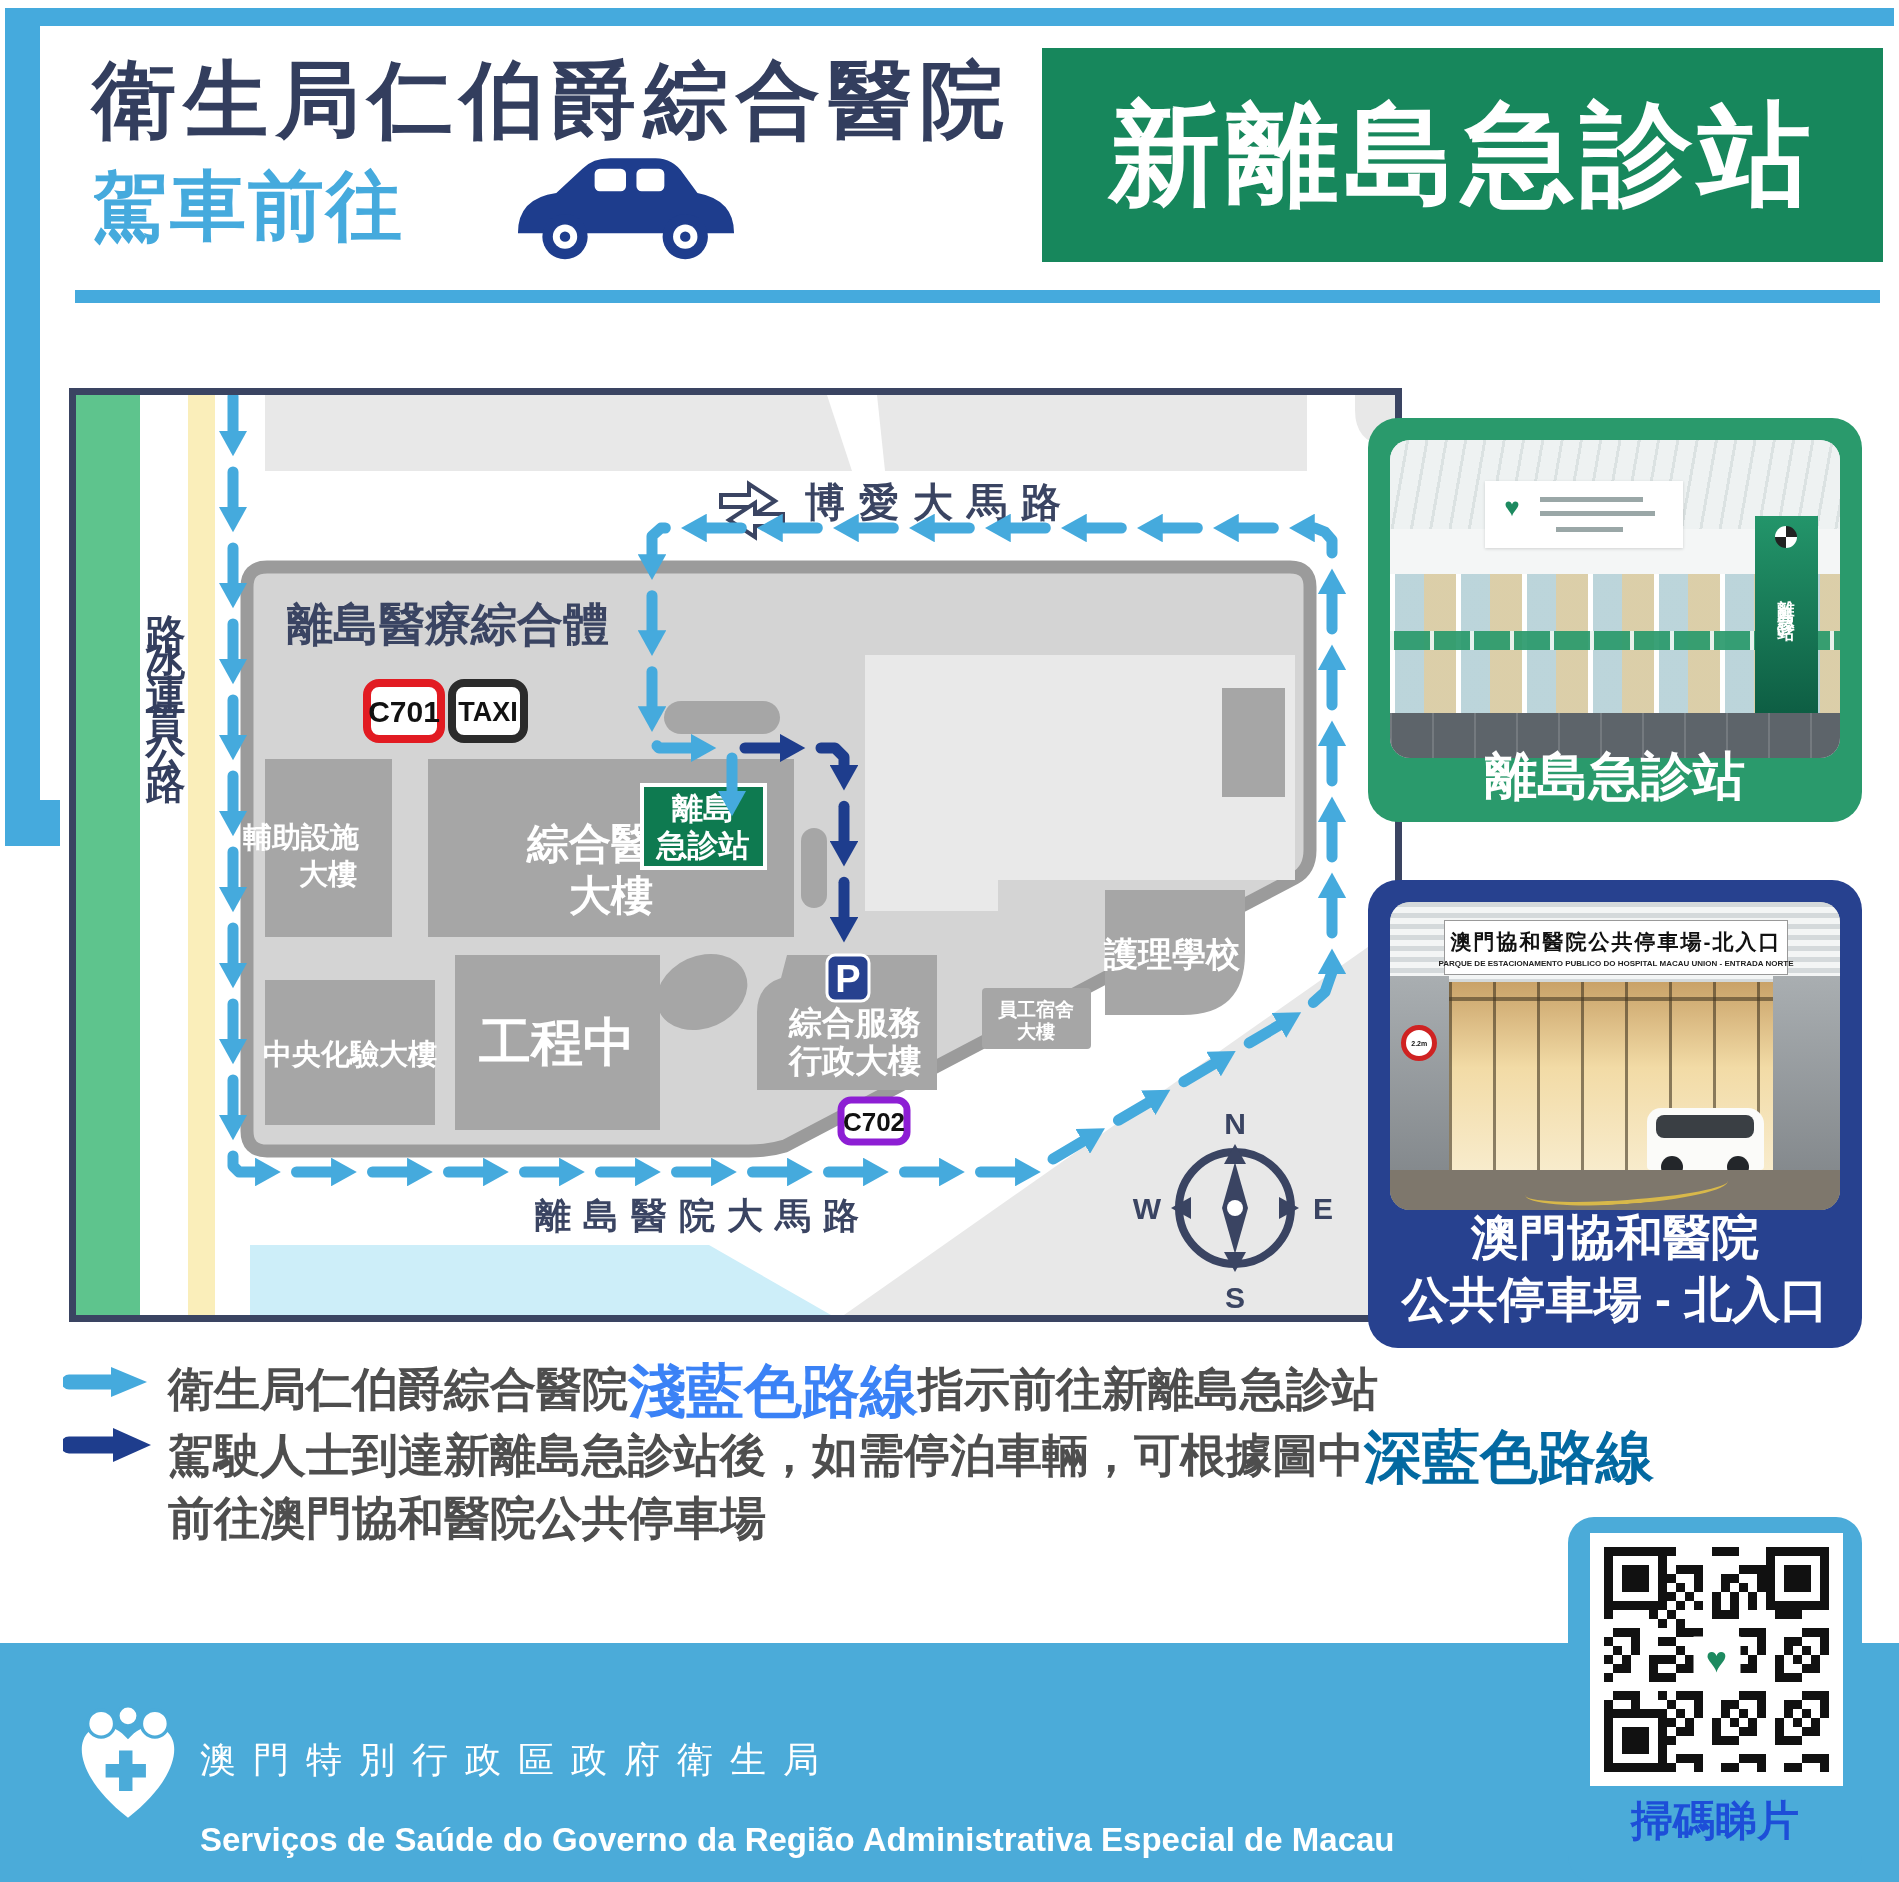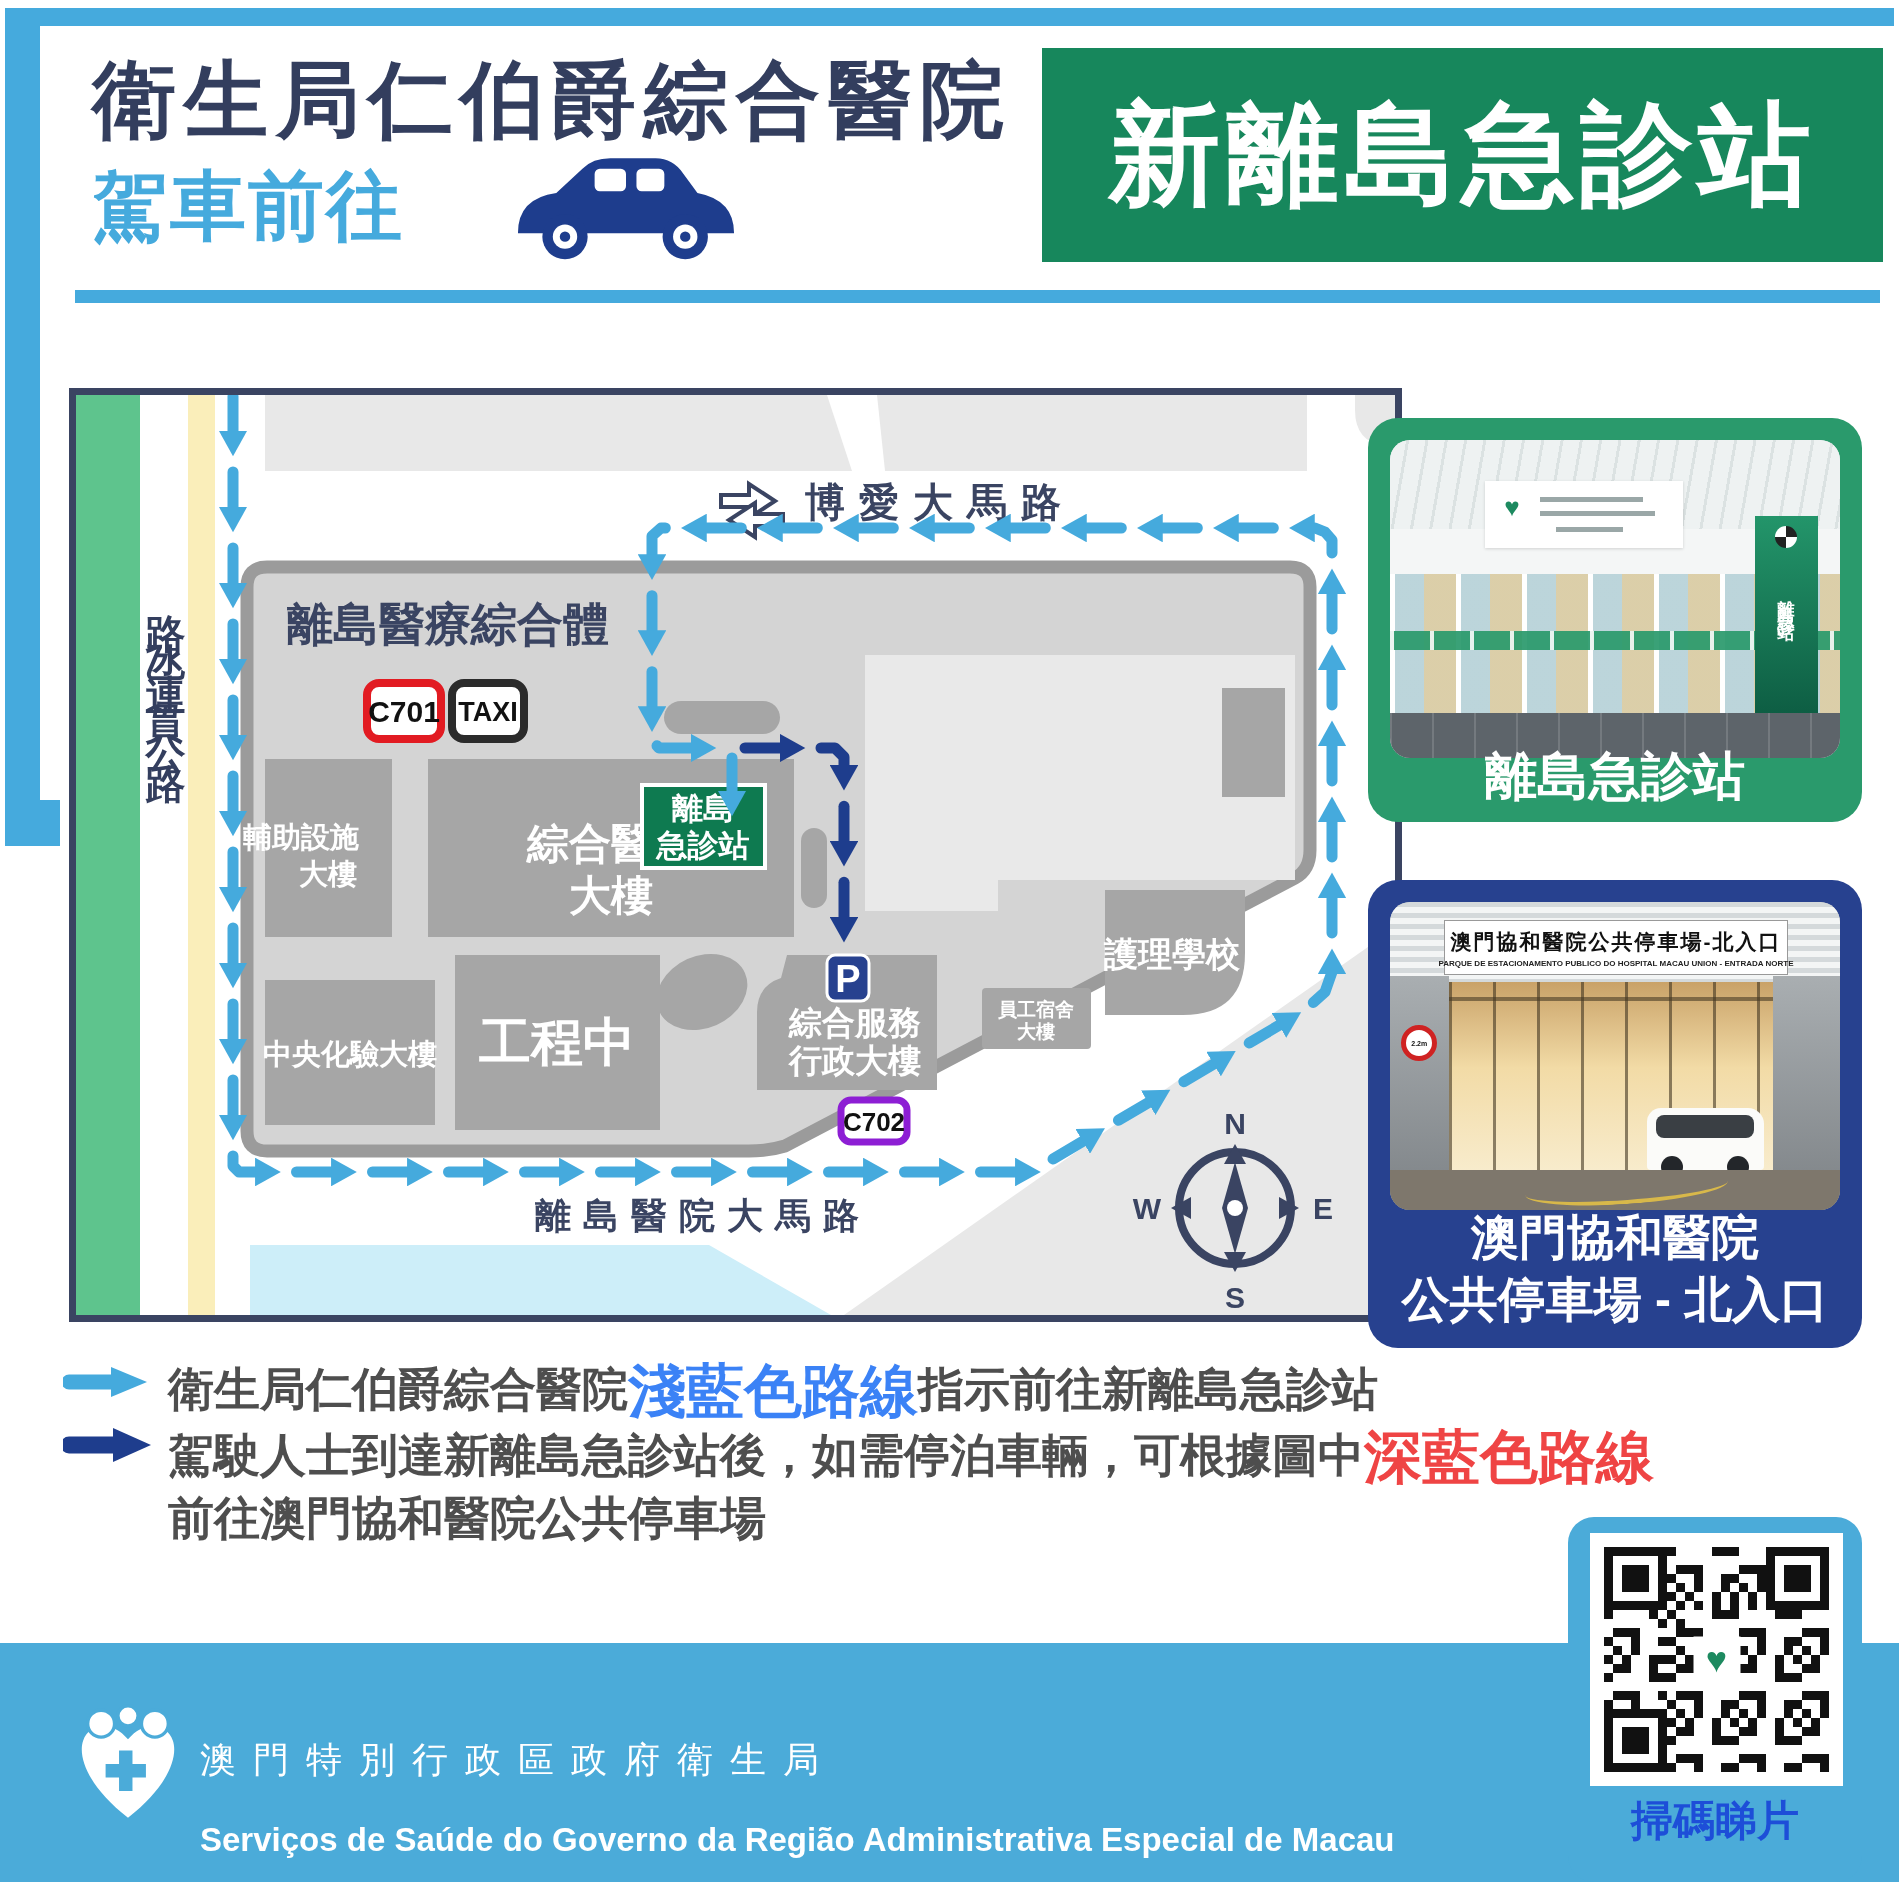--- a/index.html
+++ b/index.html
@@ -50,21 +50,21 @@
   .p2-redsign{position:absolute;left:2.5%;top:40%;width:26px;height:26px;border-radius:50%;background:#fff;border:5px solid #cf2222;display:flex;align-items:center;justify-content:center;font-size:7px;font-weight:bold;color:#111;}
   .p2-car{position:absolute;right:17%;bottom:13%;width:26%;height:20%;background:#fbfbf9;border-radius:14px 16px 4px 4px;}
   .p2-car .win{position:absolute;left:8%;top:10%;right:8%;height:38%;background:#3a3f44;border-radius:8px;}
   .p2-car .wh{position:absolute;bottom:-8px;width:22px;height:22px;border-radius:50%;background:#23262a;}
   .p2-ground{position:absolute;left:0;right:0;bottom:0;height:13%;background:#7e776c;}
   .p2-curve{position:absolute;left:30%;bottom:2%;width:45%;height:9%;border-bottom:4px solid #d8b84a;border-radius:0 0 50% 50%;transform:rotate(-4deg);}
   
   .legend-line{white-space:nowrap;line-height:1.15;font-weight:bold;color:#4e4e4e;font-size:46px;}
   .legend-hl{font-size:58px;font-weight:bold;vertical-align:-6px;}
   .hl-light{color:#3b82f6;}
-  .hl-dark{color:#ef4444;}
+  .hl-dark{color:#0369a1;}
   
   .qr-badge{left:1568px;top:1517px;width:294px;height:365px;border-radius:26px;background:#4babd9;}
   .qr-card{left:1590px;top:1533px;width:253px;height:253px;background:#fff;}
   .qr-grid{position:absolute;left:14px;top:14px;width:225px;height:225px;display:grid;grid-template-columns:repeat(25,1fr);grid-template-rows:repeat(25,1fr);}
   .qr-grid i{background:#111;}
   .qr-logo{position:absolute;left:50%;top:50%;transform:translate(-50%,-50%);width:47px;height:47px;background:#fff;display:flex;align-items:center;justify-content:center;font-size:36px;color:#1d8a60;}
   .qr-caption{left:1568px;top:1793px;width:294px;text-align:center;font-size:42px;font-weight:bold;color:#1d4ed8;}
   .footer{left:0;top:1643px;width:1899px;height:239px;background:#4babd9;}
   .org-zh{left:200px;top:1736px;font-size:36px;color:#fff;letter-spacing:17px;white-space:nowrap;}
   .org-pt{left:200px;top:1821px;font-size:33px;font-weight:bold;color:#fff;white-space:nowrap;}

